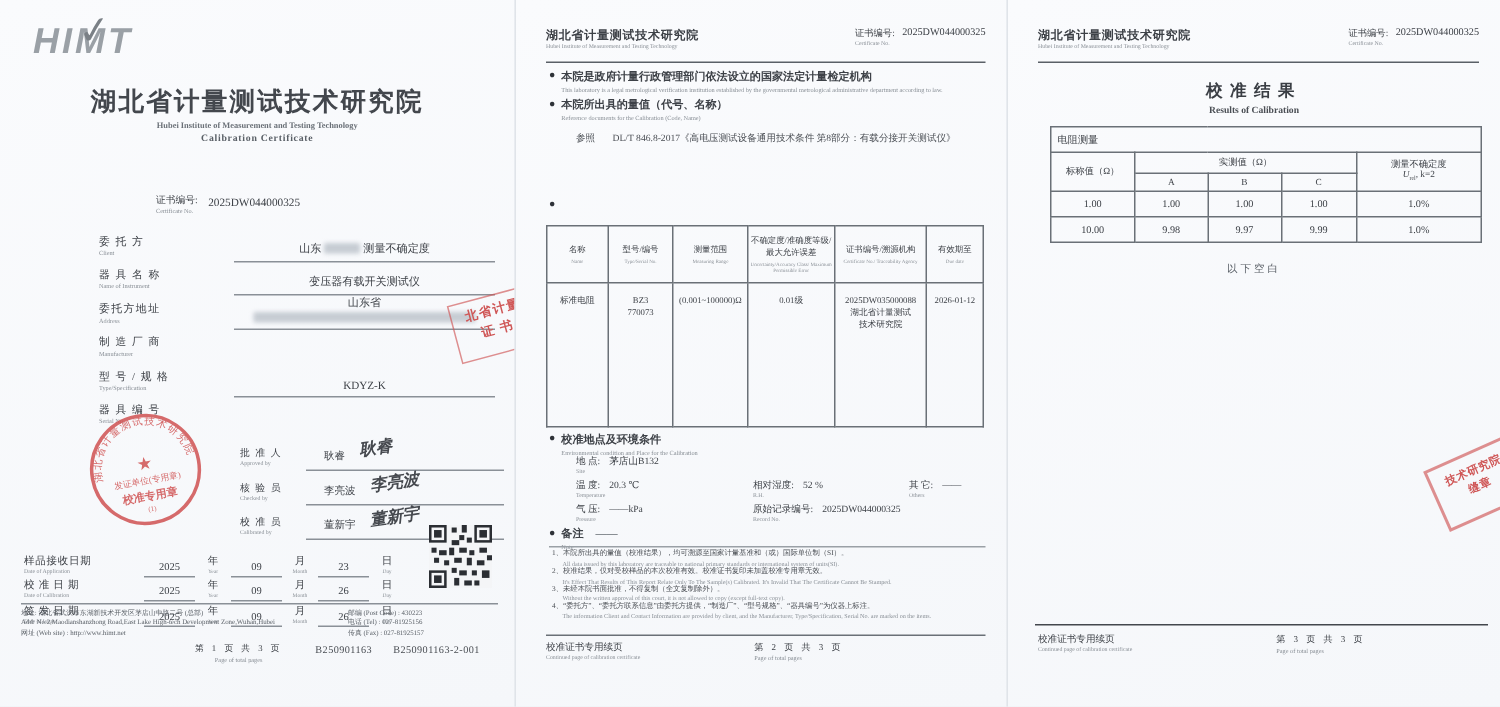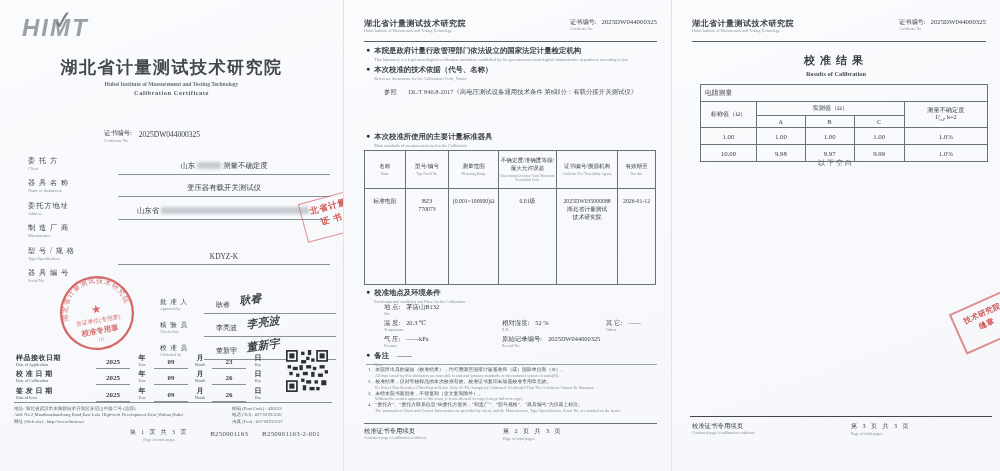--- a/index.html
+++ b/index.html
@@ -33,21 +33,21 @@
   .inst-cn-big { font-size:17px; font-weight:bold; letter-spacing:1.5px; color:#43474d; }
   .inst-en-big { font-size:5.6px; font-weight:bold; color:#6a7077; margin-top:2px; }
   .title-cn { font-size:14.5px; font-weight:bold; letter-spacing:12px; color:#43474d; margin-top:9px; text-indent:12px;}
   .title-en { font-size:6.5px; font-weight:bold; color:#5a6067; margin-top:2px; letter-spacing:0.5px;}
   .p1-certno { top:129px; left:104px; display:flex; gap:7px; }
   .certno-lbl .l1 { font-size:6.5px; }
   .certno-lbl .l2 { font-size:4.2px; color:#8a9097; }
   .certno-val { font-size:7.5px; padding-top:1px; }
 
   .p1-fields { top:152px; left:28px; width:302px; }
-  .frow { display:flex; height:22.5px; align-items:flex-end; }
+  .frow { display:flex; height:22.5px; align-items:flex-end;margin-left:38px; }
   .flabel { width:90px; padding-bottom:4px; }
   .flabel .cn { font-size:7.2px; letter-spacing:1px; }
   .flabel .en { font-size:4.2px; }
   .fval { flex:1; text-align:center; border-bottom:1px solid #8a9097; padding-bottom:3px;
           font-size:7.4px; }
   .redact { display:inline-block; height:7px; background:#c6ccd3; border-radius:1px;
             filter:blur(1.4px); vertical-align:middle; margin:0 2px; }
   .w-client { width:24px; } .w-addr { width:148px; }
 
   .p1-stamp { left:58px; top:274px; width:78px; height:78px; opacity:0.85;
@@ -55,21 +55,21 @@
   .p1-signs { top:291px; left:160px; width:176px; }
   .srow { display:flex; height:23px; align-items:flex-end; }
   .slabel { width:44px; padding-bottom:3px; }
   .slabel .cn { font-size:6.6px; letter-spacing:1px; }
   .slabel .en { font-size:3.9px; }
   .sline { flex:1; border-bottom:1px solid #8a9097; padding-bottom:2px; white-space:nowrap; }
   .sname { font-size:7px; margin-left:12px; }
   .sig { display:inline-block; font-size:11px; font-weight:bold; font-style:italic;
          color:#33373d; transform:rotate(-8deg) translateY(-4px); margin-left:10px; opacity:0.9; }
 
-  .p1-dates { top:352px; left:16px; width:262px;font-weight:bold; }
+  .p1-dates { top:368px; left:16px; width:262px; }
   .drow { display:flex; height:16.5px; align-items:flex-end; }
   .dlabel { width:80px; padding-bottom:2px; }
   .dlabel .cn { font-size:7px; letter-spacing:0.5px; }
   .dlabel .en { font-size:3.9px; }
   .dval { width:34px; text-align:center; font-size:7px; border-bottom:1px solid #8a9097; padding-bottom:2px; }
   .dunit { width:24px; text-align:center; padding-bottom:2px; }
   .dunit .cn { font-size:7px; } .dunit .en { font-size:3.7px; }
   .p1-qr { left:286px; top:350px; width:42px; height:42px; }
 
   .p1-footer { top:402px; left:14px; width:318px; border-top:1px solid #8a9097; padding-top:3px; }
@@ -149,21 +149,21 @@
   .p3-title { top:53px; left:0; right:0; }
   .p3-title .cn { font-size:11px; font-weight:bold; letter-spacing:5px; color:#3a3e44; }
   .p3-title .en { font-size:6.4px; font-weight:bold; color:#4a4e54; margin-top:2px; }
   .res-table { top:84px; left:28px; width:288px; border-collapse:collapse; }
   .res-table th, .res-table td { border:1px solid #6a7077; text-align:center; font-weight:normal; }
   .res-section { text-align:left !important; font-size:6.4px; padding:2px 4px; height:13px; }
   .res-table th { font-size:6.2px; padding:2px; }
   .res-table td { font-size:6.8px; height:17px; }
   .ucell { font-size:5.8px; line-height:7px; }
   .ucell sub { font-size:4px; }
-  .blank-note { top:158px; left:0; right:0; font-size:7px; letter-spacing:2px; color:#5a6067; }
+  .blank-note { top:174px; left:0; right:0; font-size:7px; letter-spacing:2px; color:#5a6067; }
   .p3-footrule { top:416px; left:18px; right:8px; border-top:1.5px solid #43474d; }
   .p3-foot { top:422px; left:20px; }
   .p3-foot .sf-page { margin-left:96px; }
 </style>
 </head>
 <body>
 
 <div class="page" id="page1">
 
   <div class="abs logo">
@@ -421,35 +421,31 @@
     <div class="bdot">●</div>
     <div class="btext">
         <div class="cn">本院是政府计量行政管理部门依法设立的国家法定计量检定机构</div>
         <div class="en">This laboratory is a legal metrological verification institution established by the governmental metrological administrative department according to law.</div>
       </div>
   </div>
 
   <div class="abs bullet b2">
     <div class="bdot">●</div>
     <div class="btext">
-        <div class="cn">本次校准的技术依据（代号、名称）</div>
+        <div class="cn">本院所出具的量值（代号、名称）</div>
         <div class="en">Reference documents for the Calibration (Code, Name)</div>
       </div>
   </div>
   <div class="abs b2-ref">
     <span class="rl">参照</span>
     <span>DL/T 846.8-2017《高电压测试设备通用技术条件 第8部分：有载分接开关测试仪》</span>
   </div>
 
   <div class="abs bullet b3">
     <div class="bdot">●</div>
-    <div class="btext">
-        <div class="cn">本次校准所使用的主要计量标准器具</div>
-        <div class="en">Main standards of measurement used in the Calibration</div>
-      </div>
   </div>
 
   <table class="abs std-table">
     <tbody>
         <tr>
       <th style="width:14%">
             <div class="cn">名称</div>
             <div class="en">Name</div>
           </th>
       <th style="width:15%">

